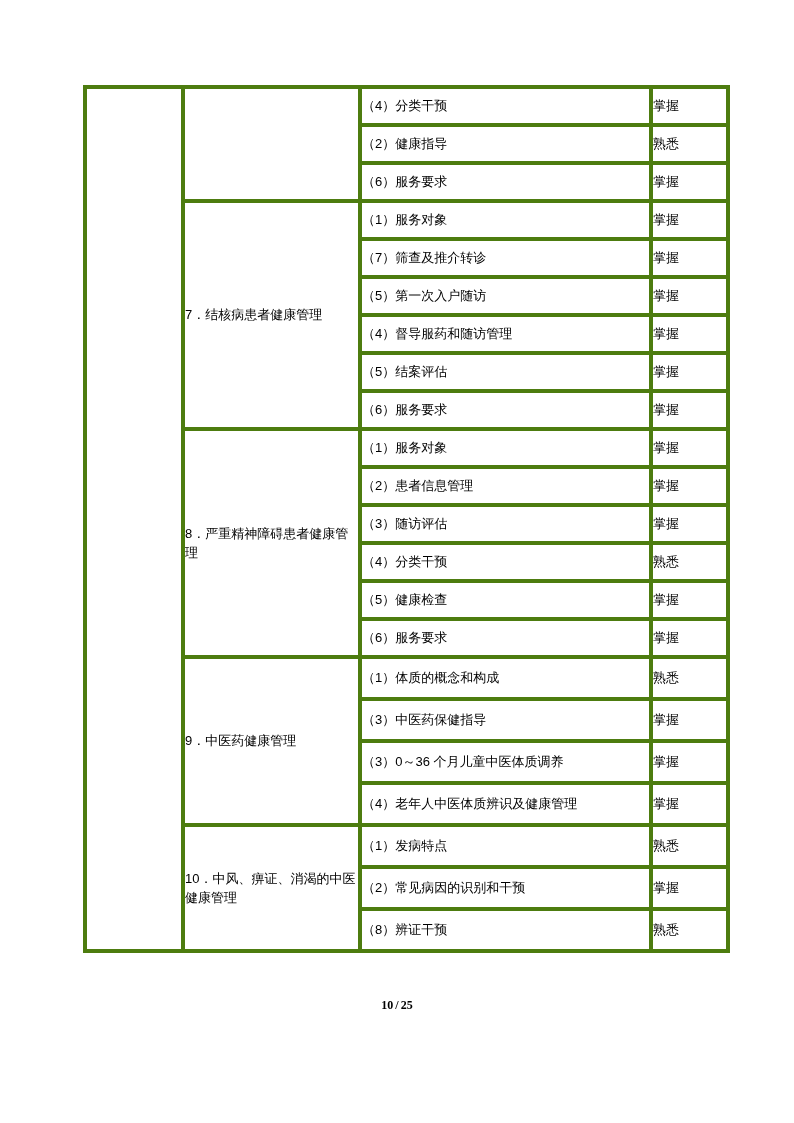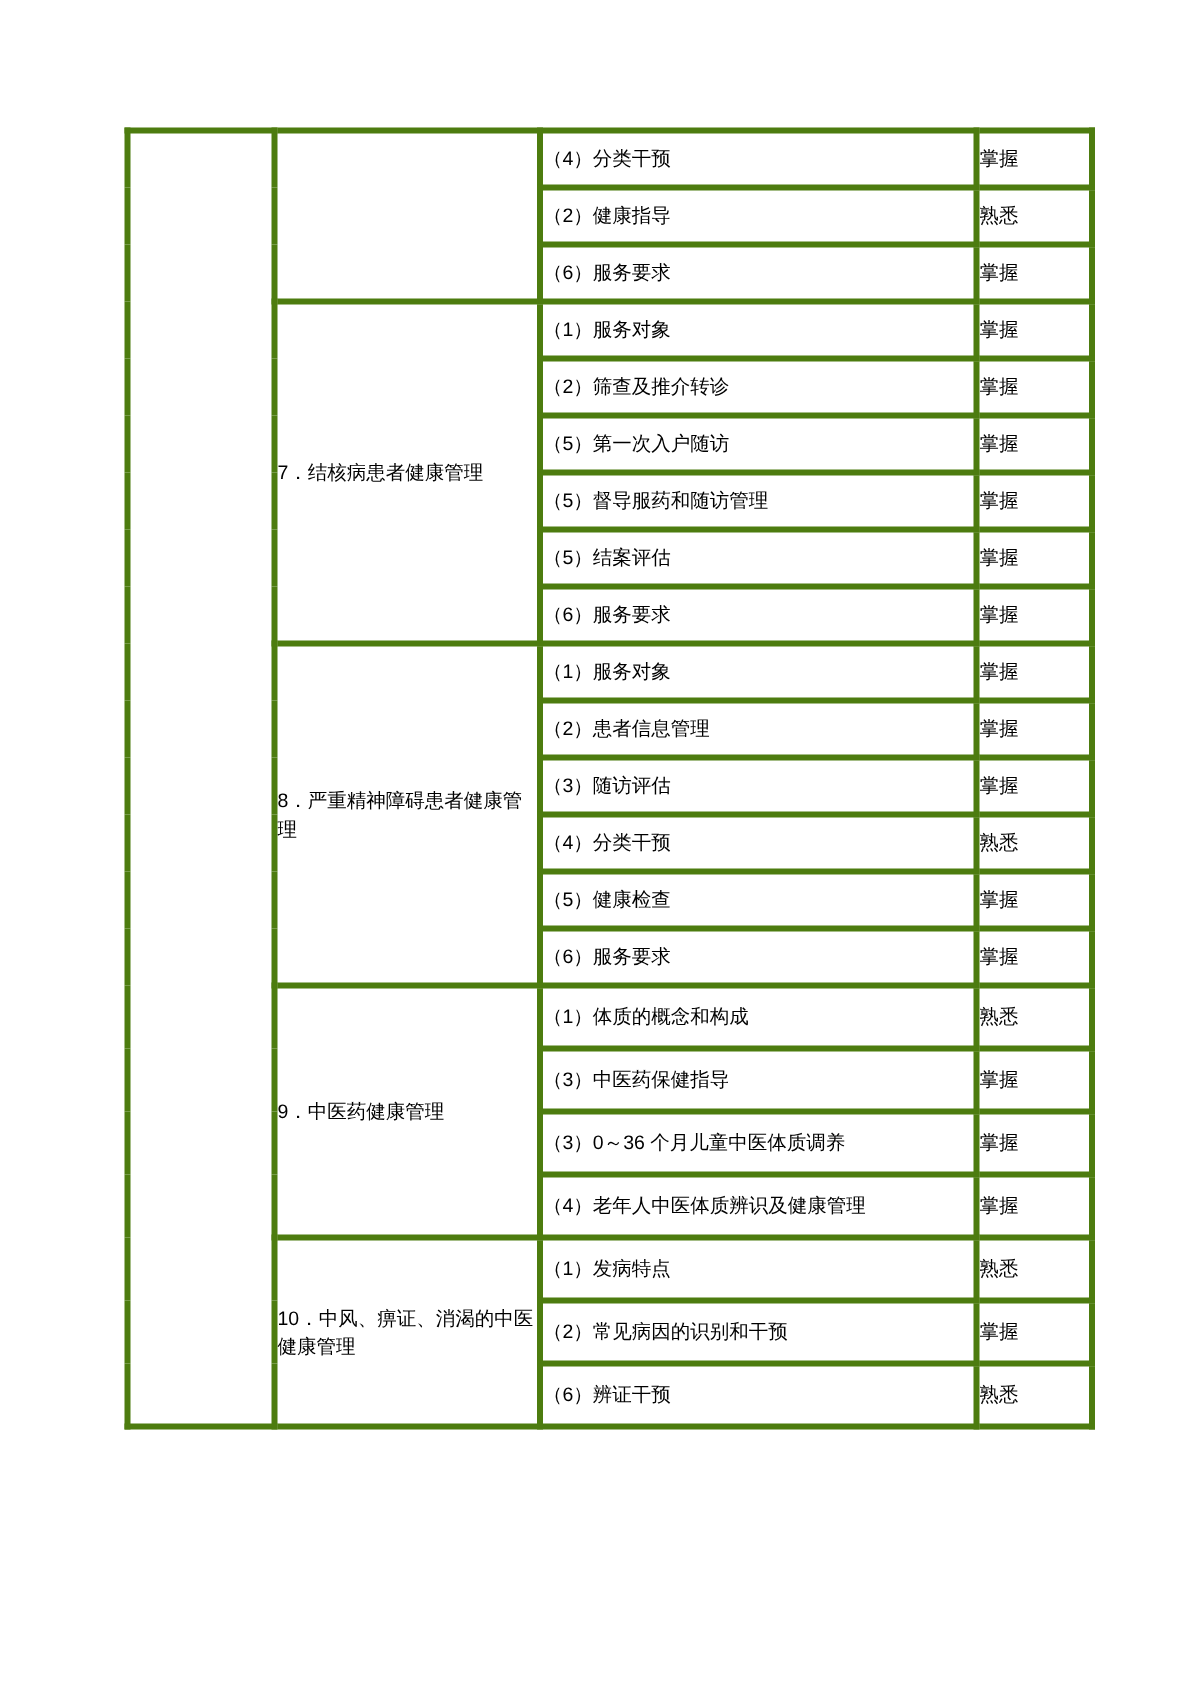--- a/index.html
+++ b/index.html
@@ -105,29 +105,29 @@
         </tr>
 
         <tr class="row-h">
           <td class="col-b cell-group" rowspan="6">
             <span class="group-inner">7．结核病患者健康管理</span>
           </td>
           <td class="col-c cell-pad-item">（1）服务对象</td>
           <td class="col-d cell-center">掌握</td>
         </tr>
         <tr class="row-h">
-          <td class="col-c cell-pad-item">（2）筛查及推介转诊</td>
+          <td class="col-c cell-pad-item">（7）筛查及推介转诊</td>
           <td class="col-d cell-center">掌握</td>
         </tr>
         <tr class="row-h">
           <td class="col-c cell-pad-item">（5）第一次入户随访</td>
           <td class="col-d cell-center">掌握</td>
         </tr>
         <tr class="row-h">
-          <td class="col-c cell-pad-item">（5）督导服药和随访管理</td>
+          <td class="col-c cell-pad-item">（4）督导服药和随访管理</td>
           <td class="col-d cell-center">掌握</td>
         </tr>
         <tr class="row-h">
           <td class="col-c cell-pad-item">（5）结案评估</td>
           <td class="col-d cell-center">掌握</td>
         </tr>
         <tr class="row-h">
           <td class="col-c cell-pad-item">（6）服务要求</td>
           <td class="col-d cell-center">掌握</td>
         </tr>
@@ -185,22 +185,25 @@
             <span class="group-inner">10．中风、痹证、消渴的中医健康管理</span>
           </td>
           <td class="col-c cell-pad-item">（1）发病特点</td>
           <td class="col-d cell-center">熟悉</td>
         </tr>
         <tr class="row-h-tall">
           <td class="col-c cell-pad-item">（2）常见病因的识别和干预</td>
           <td class="col-d cell-center">掌握</td>
         </tr>
         <tr class="row-h-tall">
-          <td class="col-c cell-pad-item">（6）辨证干预</td>
+          <td class="col-c cell-pad-item">（8）辨证干预</td>
           <td class="col-d cell-center">熟悉</td>
         </tr>
 
       </tbody>
     </table>
   </div>
 
+  <div class="page-footer">
+    <span>10</span><span class="pf-sep">/</span><span>25</span>
+  </div>
 
 </div>
 
 </body></html>

